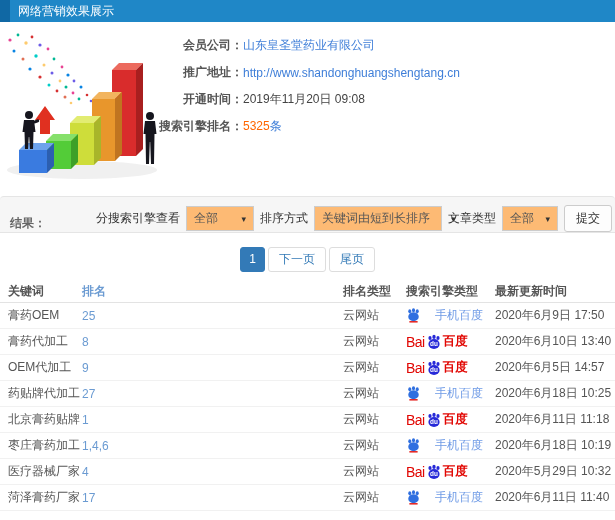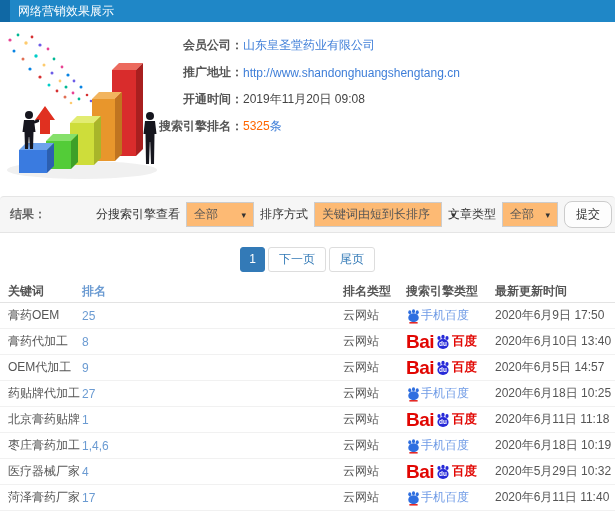--- a/index.html
+++ b/index.html
@@ -20,32 +20,32 @@
   .field .lbl { width:90px; text-align:right; font-weight:bold; color:#555; }
   .field .val { margin-left:0; }
   .field a.link { color:#3e7ed8; text-decoration:none; cursor:pointer; }
   .field .plain { color:#444; }
   .field .count { color:#ff6600; }
   .field .unit { color:#3e7ed8; }
 
   
   .filter-bar { position:absolute; top:196px; left:0; width:615px; height:37px; background:#f6f6f6;
     border:1px solid #e5e5e5; border-left:none; border-right:none; border-radius:4px 4px 0 0;
-    display:flex; align-items:center; }
+    display:flex; align-items:flex-end; }
   .filter-bar .results-label { margin-left:10px; font-weight:bold; color:#666; }
   .filter-controls { margin-left:auto; display:flex; align-items:center; gap:6px; padding-right:3px; }
   .filter-controls .flabel { font-weight:normal; color:#333; white-space:nowrap; }
   .select { height:25px; background:#fdba74; border:1px solid #ccc; border-radius:0;
     display:flex; align-items:center; justify-content:space-between; padding:0 7px; color:#555;
     cursor:pointer; white-space:nowrap; }
   .sel-engine { width:68px; }
   .sel-sort { width:128px;gap:16px; }
   .sel-article { width:56px; }
   .select .caret { font-size:9px; color:#333; margin-left:5px; }
-  .submit-btn { height:27px; width:48px; background:#fdfdfd; border:1px solid #ccc; border-radius:8px;
+  .submit-btn { height:27px; width:48px; background:#fdfdfd; border:1px solid #ccc; border-radius:3px;
     color:#333; font-size:12px; cursor:pointer; font-family:inherit; }
 
   
   .pagination { position:absolute; top:247px; left:0; width:615px; display:flex; justify-content:center; gap:3px; }
   .page-btn { height:25px; min-width:25px; padding:0 10px; background:#fff; border:1px solid #ddd;
     border-radius:3px; color:#337ab7; font-size:12px; line-height:23px; text-align:center; cursor:pointer;
     font-family:inherit; }
   .page-btn.active { background:#337ab7; border-color:#337ab7; color:#fff; padding:0; width:25px; }
 
   
@@ -55,24 +55,24 @@
   .trow { display:flex; align-items:center; height:26px; border-bottom:1px solid #f1f1f1; }
   .c-kw { width:82px; padding-left:8px; color:#555; }
   .c-rank { flex:1; color:#6b9bd2; }
   .trow .c-rank { cursor:pointer; }
   .c-type { width:63px; color:#555; }
   .c-engine { width:89px; display:flex; align-items:center; }
   .c-time { width:120px; color:#555; }
 
   
   .bd-logo { display:inline-flex; align-items:center; }
-  .bd-bai { color:#e10602; font-weight:bold; font-size:19px; letter-spacing:-0.5px; }
+  .bd-bai { color:#e10602; font-weight:normal; font-size:14px; letter-spacing:-0.5px; }
   .bd-suffix { color:#e10602; font-weight:bold; font-size:12.5px; margin-left:1px; }
   .paw { width:16px; height:16px; margin:0 0 0 1px; }
-  .mb-logo { display:inline-flex; align-items:center; gap:0; }
+  .mb-logo { display:inline-flex; gap:14px; }
   .paw-sm { width:15px; height:16px; }
   .mb-label { color:#6f9be6; }
 </style>
 </head>
 <body>
 
 <div class="page">
 
   <div class="app-header">
     <div class="accent"></div>

